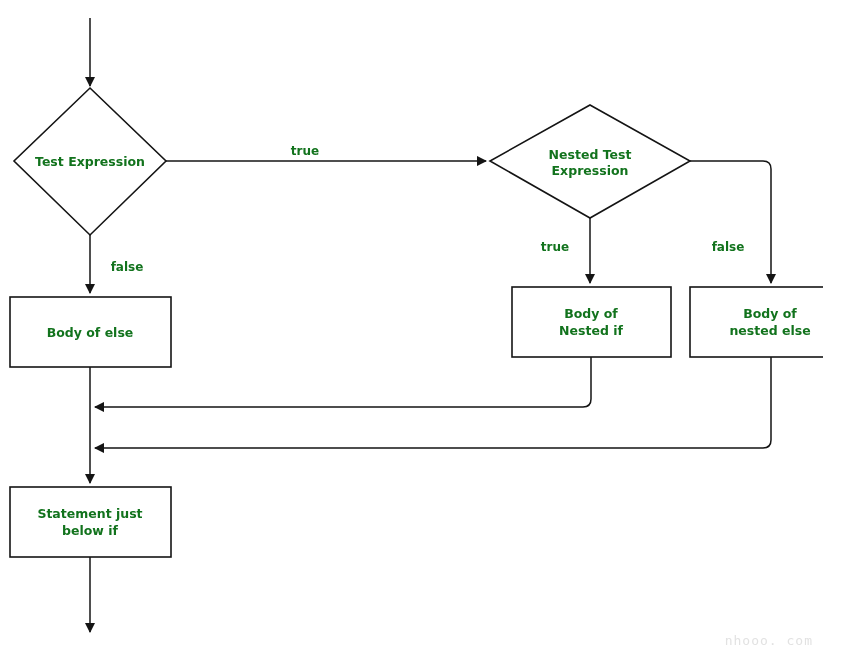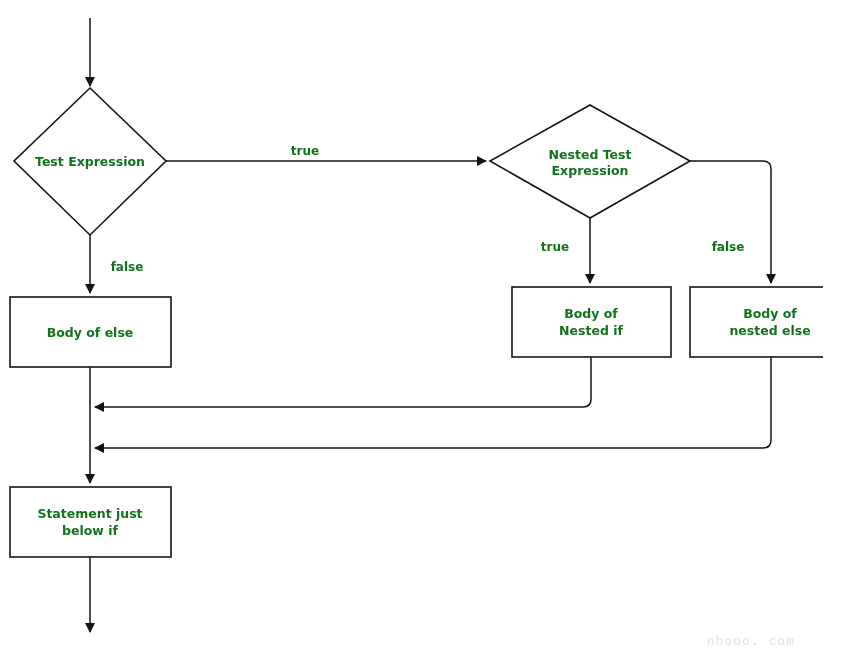--- a/index.html
+++ b/index.html
@@ -43,21 +43,21 @@
     stroke: #141414;
     stroke-width: 1.6;
   }
   .conn {
     fill: none;
     stroke: #141414;
     stroke-width: 1.5;
   }
   .watermark {
     position: absolute;
-    right: 28px;
+    right: 10px;
     bottom: 8px;
     color: #e2e2e2;
     font-family: "DejaVu Sans Mono", "Liberation Mono", monospace;
     font-size: 13px;
     letter-spacing: 1px;
     user-select: none;
   }
 </style>
 </head>
 <body>

